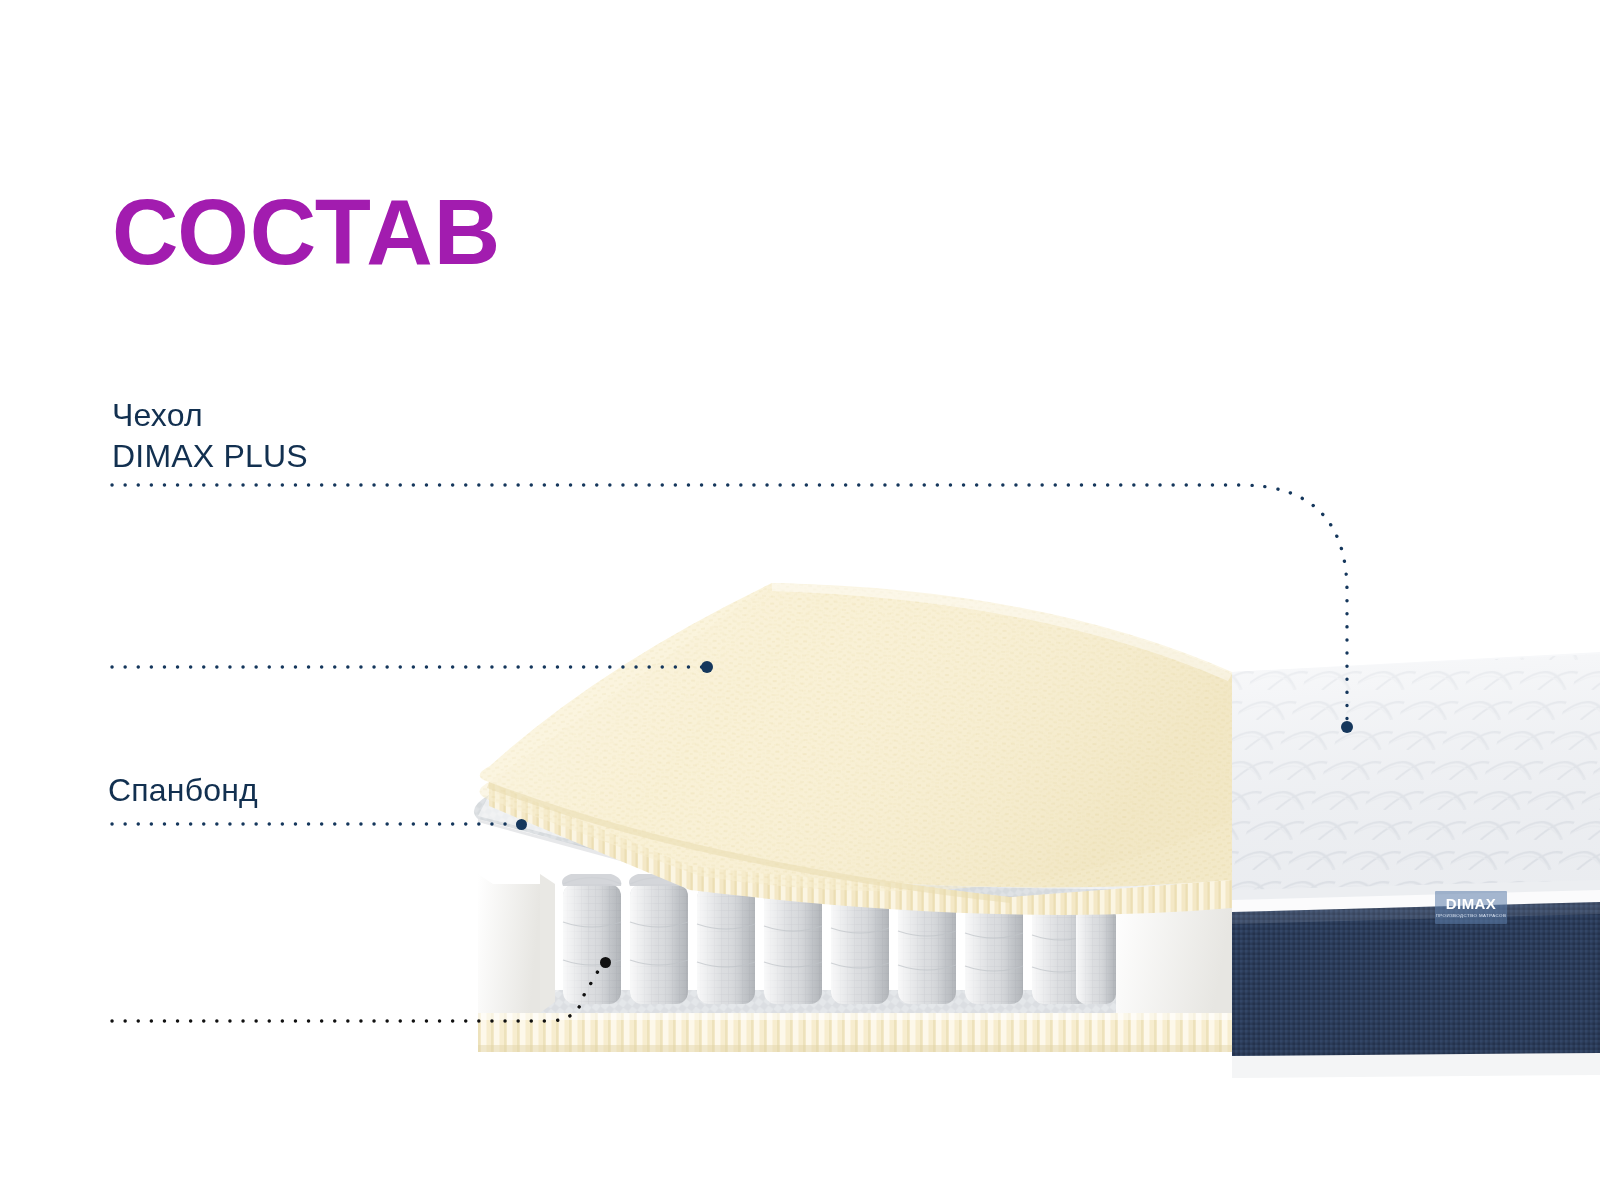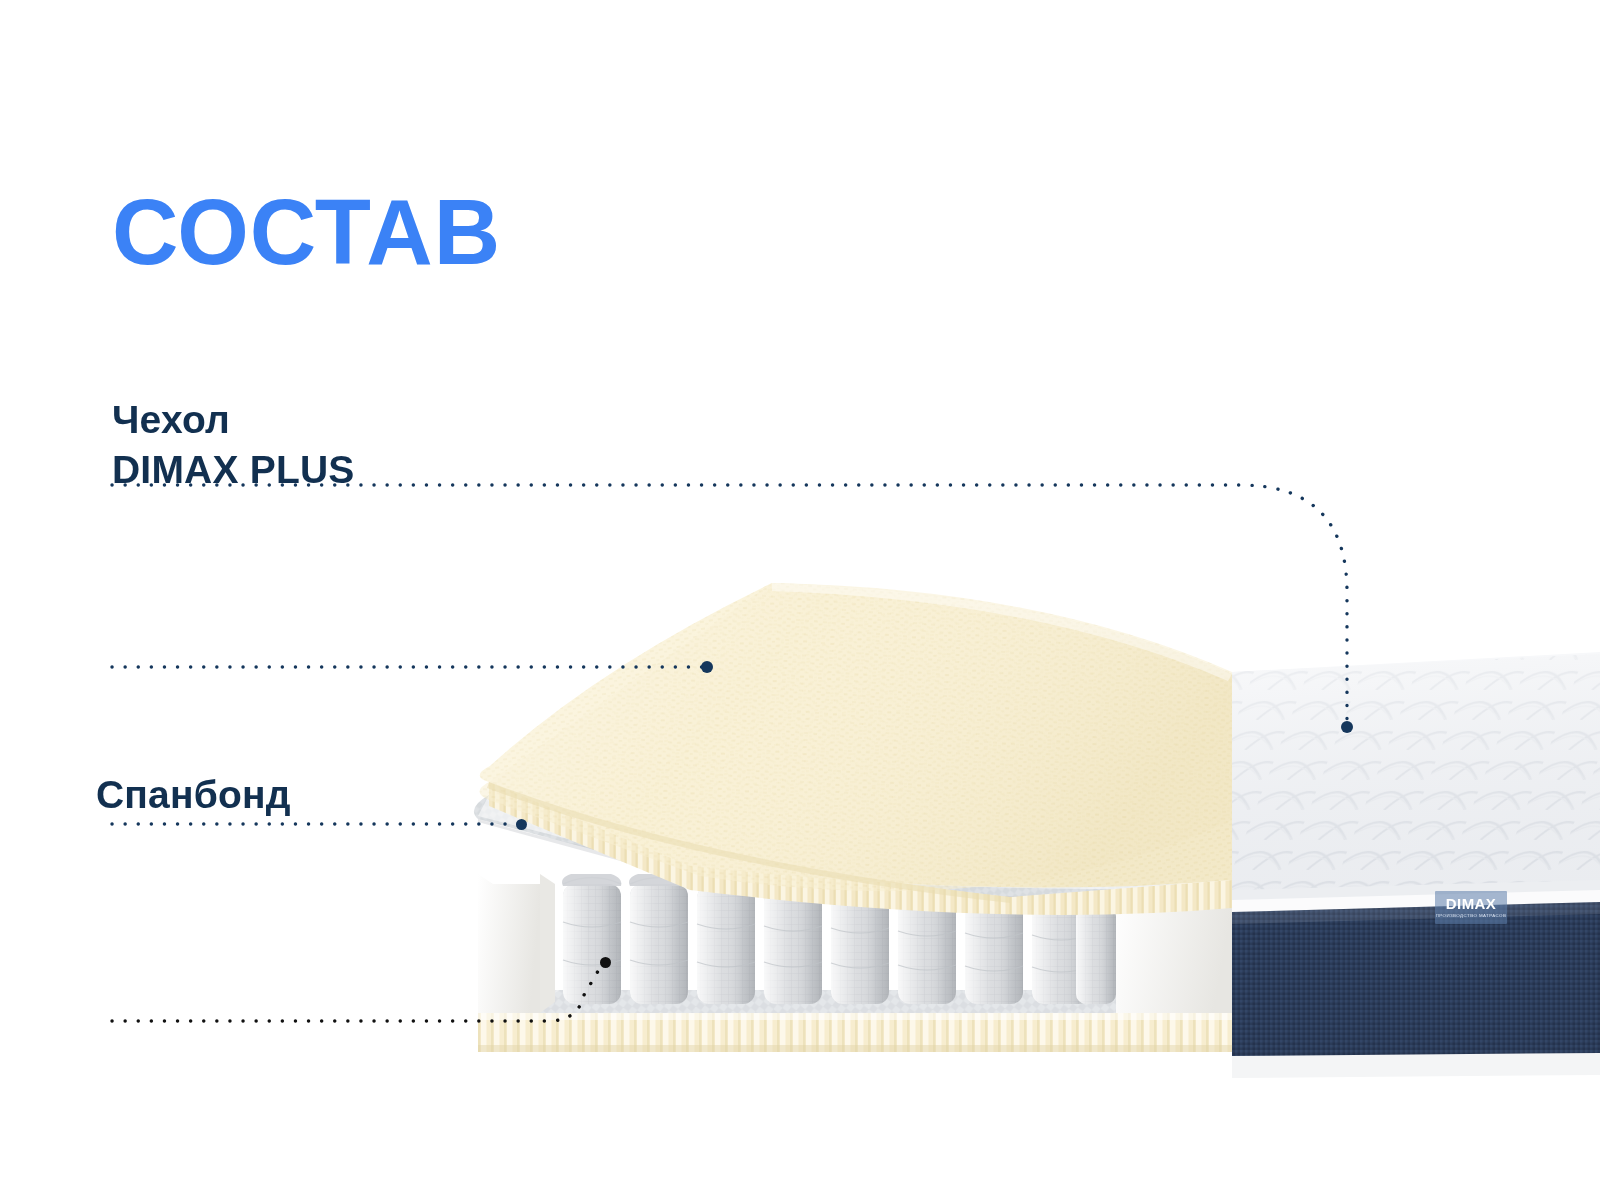--- a/index.html
+++ b/index.html
@@ -10,27 +10,27 @@
     font-family:"Liberation Sans", sans-serif;
     position:relative; overflow:hidden;
   }
 
   #stage { position:absolute; inset:0; width:1600px; height:1201px; }
 
   
   .page-title{
     position:absolute; left:112px; top:186px;
     font-size:92px; font-weight:700; letter-spacing:1px;
-    color:#3b82f6; line-height:1;
+    color:#a21caf; line-height:1;
   }
 
   
   .label-block{ position:absolute; color:#123050; }
   .label-line{
-    font-size:39px; font-weight:700; line-height:1.28;
+    font-size:32px; font-weight:400; line-height:1.28;
     letter-spacing:0.2px; white-space:nowrap;
   }
 
   
   #art{ position:absolute; left:0; top:0; width:1600px; height:1201px; }
 
   .dot-end{ position:absolute; width:12px; height:12px; border-radius:50%; background:#15375c; }
   .dot-end.small{ width:11px; height:11px; }
   .dot-end.dark{ background:#111111; }
 
@@ -297,18 +297,18 @@
       <span class="bt-sub">ПРОИЗВОДСТВО МАТРАСОВ</span>
     </div>
   </div>
 
   <div class="label-block" style="left:112px; top:395px;">
     <div class="label-line">Чехол</div>
     <div class="label-line">DIMAX PLUS</div>
   </div>
 
 
-  <div class="label-block" style="left:96px; top:770px;">
+  <div class="label-block" style="left:108px; top:770px;">
     <div class="label-line">Спанбонд</div>
   </div>
 
 
 </div>
 
 </body></html>

